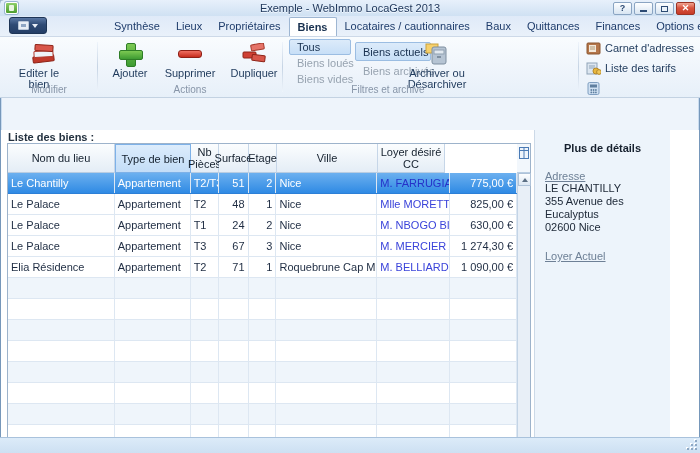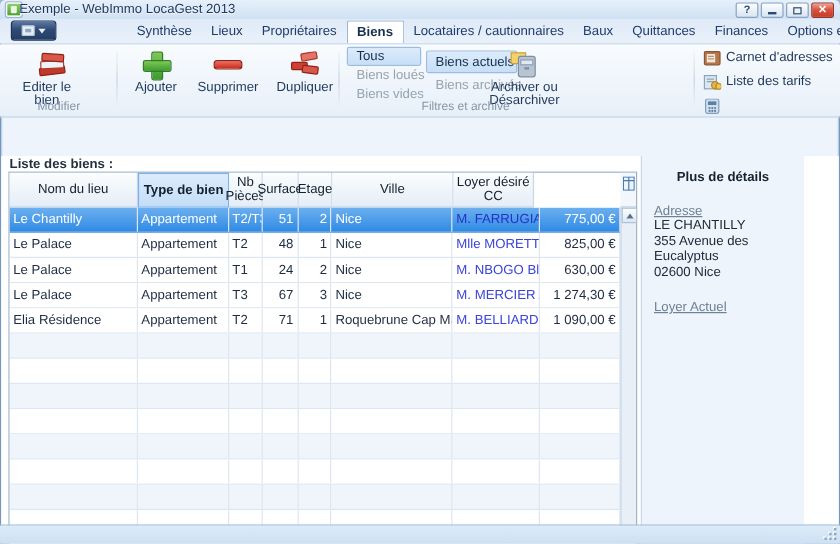--- a/index.html
+++ b/index.html
@@ -9,21 +9,21 @@
     font-family:"Liberation Sans",sans-serif;font-size:11px;color:#1e2c42;
     background:#eef4fb;border-radius:4px 4px 0 0;overflow:hidden;
     box-shadow:inset 0 0 0 1px #7697ba, inset 0 0 0 2px #c9dcf0;
   }
   
   .titlebar{position:absolute;left:0;top:0;width:700px;height:16px;
     background:linear-gradient(#e7f0fb,#cfe1f3);border-radius:4px 4px 0 0;}
   .applogo{position:absolute;left:5px;top:2px;width:13px;height:12px;border-radius:2px;
     background:linear-gradient(#8ed06a,#4d9e2f);border:1px solid #ffffff;box-shadow:0 0 0 1px #9ab6d2;}
   .applogo:after{content:"";position:absolute;left:3px;top:2px;width:5px;height:6px;background:#eaf6e2;border-radius:1px;}
-  .wtitle{position:absolute;left:16px;right:0;top:2px;text-align:left;color:#20385c;text-shadow:0 1px 0 #f4f9ff;}
+  .wtitle{position:absolute;left:0;right:0;top:2px;text-align:center;color:#20385c;text-shadow:0 1px 0 #f4f9ff;}
   .winbtns{position:absolute;right:5px;top:2px;display:flex;gap:2px;}
   .wbtn{width:19px;height:13px;border:1px solid #8aa4c2;border-radius:2px;
     background:linear-gradient(#fdfeff,#d8e5f2);display:flex;align-items:center;justify-content:center;
     color:#2c4a73;font-size:9px;font-weight:bold;line-height:1;}
   .wbtn .bar{width:7px;height:2px;background:#2c4a73;margin-top:5px;}
   .wbtn .rest{width:7px;height:6px;border:1px solid #2c4a73;background:#eaf2fa;}
   .wbtn.close{background:linear-gradient(#f0a492,#d85440 45%,#c63a28);border-color:#9c3325;color:#fff;}
   
   .tabrow{position:absolute;left:0;top:16px;width:700px;height:20px;
     background:linear-gradient(#dfeaf8,#e9f1fa);}
@@ -58,21 +58,21 @@
   .tools{position:absolute;left:586px;top:3px;display:flex;flex-direction:column;gap:4px;}
   .tool{display:flex;align-items:center;gap:4px;height:16px;color:#1e395b;white-space:nowrap;}
   
   .content{position:absolute;left:1px;top:98px;width:698px;height:339px;background:#ffffff;margin-top:32px;}
   .listlabel{position:absolute;left:7px;top:1px;font-weight:bold;color:#23313f;}
   .tablewrap{position:absolute;left:6px;top:13px;width:524px;height:324px;border:1px solid #9db3cb;background:#fff;}
   .thead{position:absolute;left:0;top:0;height:29px;display:flex;}
   .th{border-right:1px solid #c6d6e8;border-bottom:1px solid #b9cde2;
     background:linear-gradient(#fbfdfe,#e4edf6);display:flex;align-items:center;justify-content:center;
     text-align:center;line-height:12px;color:#14202e;padding:0 1px;}
-  .th.sorted{background:linear-gradient(#dcecfc,#c3ddf7);border:1px solid #7db1e8;font-weight:bold;}
+  .th.sorted{background:linear-gradient(#dcecfc,#c3ddf7);border:1px solid #7db1e8;}
   .corner{position:absolute;right:0;top:0;width:13px;height:29px;background:#f2f7fc;border-bottom:1px solid #b9cde2;
     display:flex;align-items:flex-start;justify-content:center;padding-top:3px;}
   .tbody{position:absolute;left:0;top:29px;width:509px;height:293px;overflow:hidden;}
   .tr{display:flex;height:21px;background:#fff;border-bottom:1px solid #dde7f2;}
   .tr.alt{background:#eff5fb;}
   .td{border-right:1px solid #dde7f2;padding:0 3px;display:flex;align-items:center;
       overflow:hidden;white-space:nowrap;height:100%;}
   .td.num{justify-content:flex-end;}
   .tr.sel{background:linear-gradient(#6cb0ef,#2f8ae4);color:#fff;border-bottom-color:#2c7fd6;}
   .lnk{color:#3a43da;}
@@ -172,20 +172,21 @@
     <div class="bigbtn" style="left:226px;width:56px;">
       <span class="bicon">
         <svg width="26" height="22" viewBox="0 0 26 22">
           <rect x="10" y="1" width="13" height="6" rx="1" fill="#e57368" stroke="#a5392c" transform="rotate(-10 16 4)"></rect>
           <rect x="2" y="9" width="13" height="6" rx="1" fill="#cf4034" stroke="#8e2418"></rect>
           <rect x="11" y="12" width="13" height="6" rx="1" fill="#d8564a" stroke="#8e2418" transform="rotate(7 17 15)"></rect>
         </svg>
       </span>
       <span class="blbl">Dupliquer</span>
     </div>
+    <div class="grouplabel" style="left:98px;width:184px;">Actions</div>
     <div class="gsep" style="left:282px;"></div>
 
     <div class="smallstack" style="left:289px;top:2px;width:62px;">
       <div class="sbtn on">Tous</div>
       <div class="sbtn">Biens loués</div>
       <div class="sbtn">Biens vides</div>
     </div>
     <div class="smallstack" style="left:355px;top:5px;width:76px;">
       <div class="sbtn on" style="height:19px;line-height:18px;">Biens actuels</div>
       <div class="sbtn" style="height:19px;line-height:18px;">Biens archivés</div>

